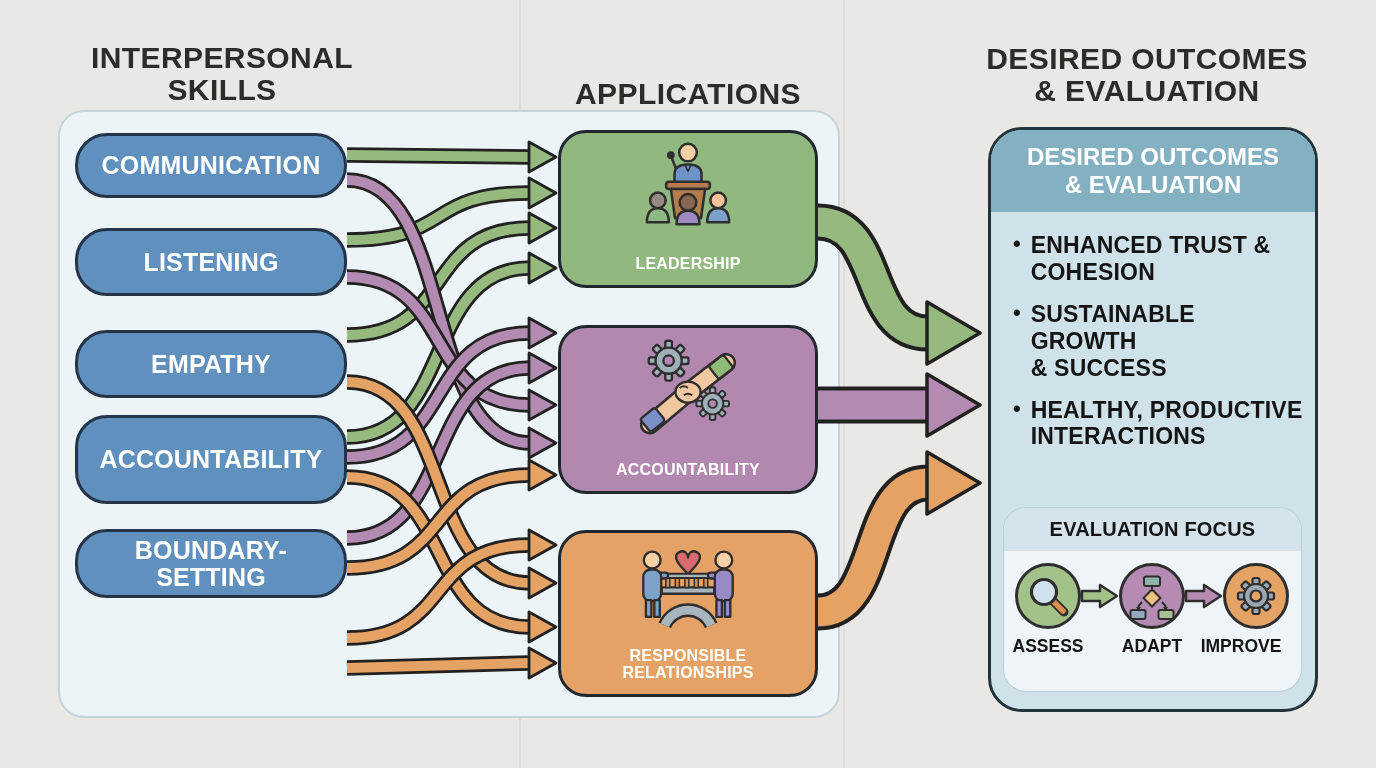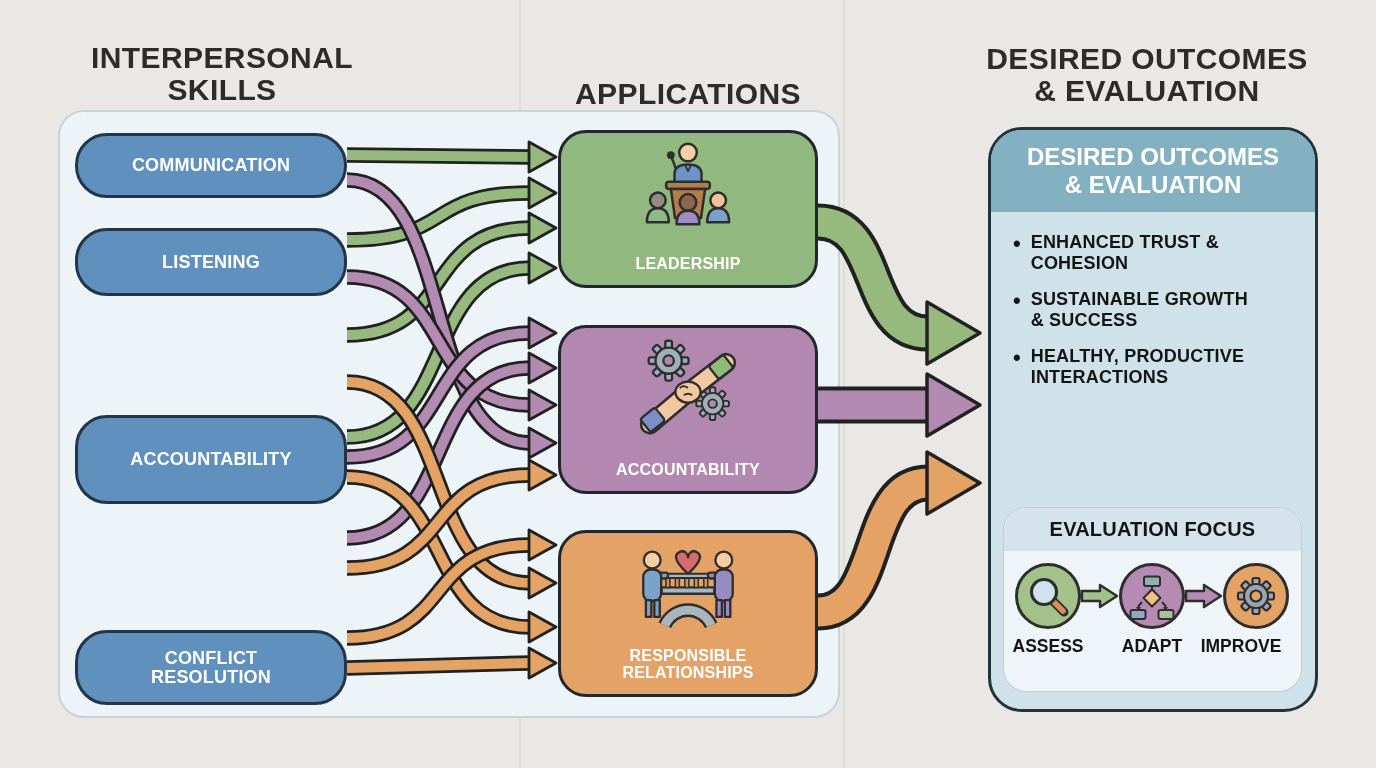--- a/index.html
+++ b/index.html
@@ -12,21 +12,21 @@
   #hdr-skills{left:62px;top:42px;width:320px;}
   #hdr-apps{left:538px;top:60px;width:300px;margin-top:18px;}
   #hdr-outcomes{left:974px;top:43px;width:346px;}
 
   .skills-panel{position:absolute;left:58px;top:110px;width:782px;height:608px;
     background:#ecf4f8;border:2px solid #c6d4da;border-radius:26px;box-sizing:border-box;z-index:1;}
 
   #arrow-layer{position:absolute;left:0;top:0;z-index:2;pointer-events:none;}
 
   .skill{position:absolute;left:75px;width:272px;background:#6090be;border:3px solid #243449;
-    border-radius:32px;color:#fff;font-weight:bold;font-size:18px;line-height:1.05;
+    border-radius:32px;color:#fff;font-weight:bold;font-size:25px;line-height:1.05;
     display:flex;align-items:center;justify-content:center;text-align:center;
     box-sizing:border-box;padding:0 12px;white-space:pre-line;z-index:3;letter-spacing:.2px;}
   #skill-0{top:133px;height:65px;} #skill-1{top:228px;height:68px;}
   #skill-2{top:330px;height:68px;} #skill-3{top:415px;height:89px;}
   #skill-4{top:529px;height:69px;} #skill-5{top:630px;height:75px;}
 
   .app{position:absolute;left:558px;width:260px;border:3.5px solid #20282e;border-radius:28px;
     box-sizing:border-box;z-index:3;}
   #app-0{top:130px;height:158px;background:#91b87e;}
   #app-1{top:325px;height:169px;background:#b288b0;}
@@ -34,21 +34,21 @@
   .app-icon{position:absolute;left:50%;transform:translateX(-50%);top:6px;}
   .app-label{position:absolute;left:0;right:0;bottom:12px;color:#fff;font-weight:bold;
     font-size:16px;line-height:1.05;text-align:center;white-space:pre-line;letter-spacing:.2px;}
 
   .outcomes-panel{position:absolute;left:988px;top:127px;width:330px;height:585px;
     background:#cfe2e9;border:3.5px solid #23333c;border-radius:34px;box-sizing:border-box;
     overflow:hidden;z-index:3;}
   .outcomes-header{background:#84b1c2;height:82px;display:flex;align-items:center;justify-content:center;
     color:#fff;font-weight:bold;font-size:24px;line-height:1.18;text-align:center;white-space:pre-line;}
   .bullets{padding:20px 12px 0 22px;margin:0;list-style:none;}
-  .bullet-item{display:flex;gap:10px;color:#141414;font-weight:bold;font-size:18px;
+  .bullet-item{display:flex;gap:10px;color:#141414;font-weight:bold;font-size:23px;
     line-height:1.17;margin-bottom:15px;}
   .bullet-item::before{content:"•";font-size:22px;line-height:1.1;}
   .bullet-text{white-space:pre-line;letter-spacing:.2px;}
 
   .eval-panel{position:absolute;left:13px;top:378px;width:297px;height:183px;border-radius:22px;
     background:#eef4f7;overflow:hidden;box-shadow:0 0 0 1px rgba(120,150,160,.25);}
   .eval-title{background:#d5e4ec;height:43px;display:flex;align-items:center;justify-content:center;
     color:#141414;font-weight:bold;font-size:20px;letter-spacing:.2px;}
   .step-circle{position:absolute;width:70px;height:70px;top:53px;}
   #stepc-0{left:9px;} #stepc-1{left:113px;} #stepc-2{left:217px;}
@@ -119,23 +119,23 @@
       <path d="M818 405 L928 405" fill="none" stroke="#212121" stroke-width="37"></path>
       <path d="M818 405 L928 405" fill="none" stroke="#b38ab1" stroke-width="29"></path>
       <polygon points="927,374 980,405 927,436" fill="#b38ab1" stroke="#212121" stroke-width="3.5" stroke-linejoin="round"></polygon>
       <path d="M818 612 C884 612 862 483 928 483" fill="none" stroke="#212121" stroke-width="37"></path>
       <path d="M818 612 C884 612 862 483 928 483" fill="none" stroke="#e5a265" stroke-width="29"></path>
       <polygon points="927,452 980,483 927,514" fill="#e5a265" stroke="#212121" stroke-width="3.5" stroke-linejoin="round"></polygon>
     </svg>
 
   <div class="skill" id="skill-0">COMMUNICATION</div>
   <div class="skill" id="skill-1">LISTENING</div>
+  <div class="skill" id="skill-2">EMPATHY</div>
   <div class="skill" id="skill-3">ACCOUNTABILITY</div>
-  <div class="skill" id="skill-5">CONFLICT
-RESOLUTION</div>
+  <div class="skill" id="skill-4">BOUNDARY-SETTING</div>
 
   <div class="app" id="app-0">
     <svg class="app-icon" width="104" height="104" viewBox="0 0 100 100">
       <g stroke="#2e2e2e" stroke-width="2.4" stroke-linejoin="round">
         <line x1="39" y1="30" x2="34" y2="17"></line>
         <circle cx="33.5" cy="15.5" r="2.6" fill="#2e2e2e"></circle>
         <circle cx="50" cy="13" r="8.5" fill="#f6cfa4"></circle>
         <path d="M37 42 L37 34 Q37 24.5 50 24.5 Q63 24.5 63 34 L63 42 Z" fill="#6c94c6"></path>
         <path d="M47 25 L50 31 L53 25" fill="none" stroke-width="1.6"></path>
         <rect x="29" y="41" width="42" height="7" rx="2.5" fill="#b57c4c"></rect>

